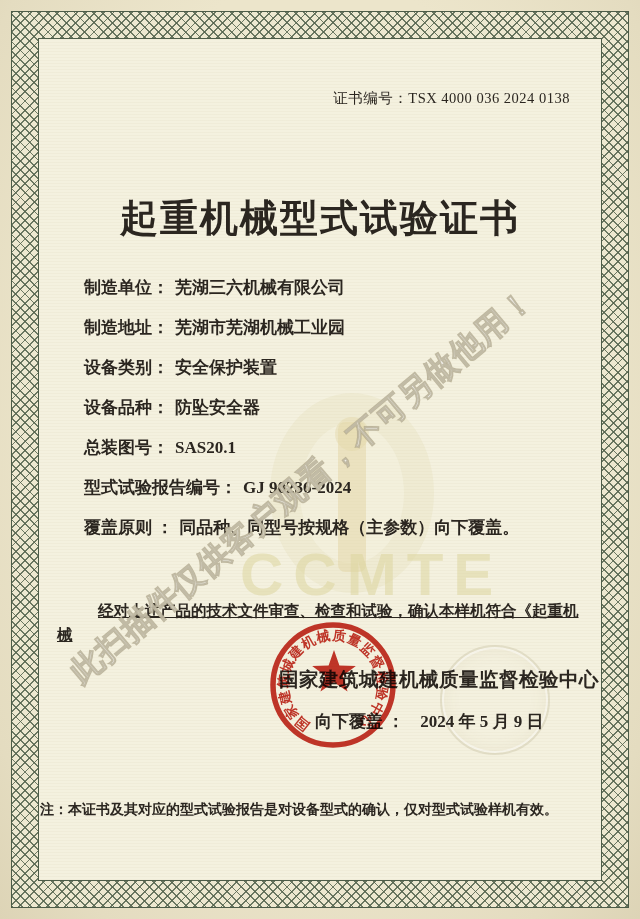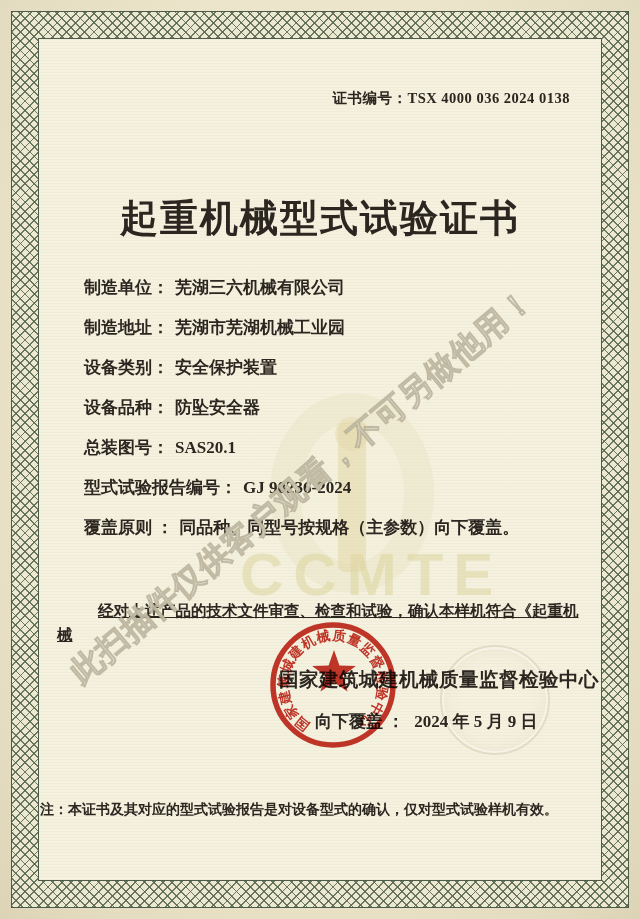--- a/index.html
+++ b/index.html
@@ -20,21 +20,21 @@
       repeating-linear-gradient(135deg, rgba(84,100,78,0.85) 0 1.3px, transparent 1.3px 6.5px);
   }
   .paper {
     position:absolute; inset:38px;
     background:#f4f1df;
     background-image: repeating-linear-gradient(0deg, rgba(210,200,170,0.12) 0 1px, transparent 1px 3px);
     border:1px solid #4d5c48;
   }
   .cert-number {
     position:absolute; top:89px; right:70px; z-index:2;
-    font-size:14.5px; font-weight:700; letter-spacing:0.5px; white-space:nowrap;
+    font-size:14.5px; font-weight:400; letter-spacing:0.5px; white-space:nowrap;
   }
   .cert-title {
     position:absolute; top:193px; left:0; width:100%; text-align:center; z-index:2;
     font-size:38px; font-weight:700; letter-spacing:2px;
   }
   .fields { position:absolute; top:276px; left:84px; z-index:2; }
   .field-row { height:40px; font-size:17px; font-weight:700; white-space:nowrap; }
   .field-row .val { margin-left:6px; }
   .statement {
     position:absolute; top:599px; left:57px; width:535px; z-index:2;
@@ -42,21 +42,21 @@
   }
   .statement .l2 { display:block; text-indent:0; }
   .issuer {
     position:absolute; top:666px; left:279px; z-index:2;
     font-size:19.5px; font-weight:700; letter-spacing:0.5px; white-space:nowrap;
   }
   .date-line {
     position:absolute; top:710px; left:315px; z-index:2;
     font-size:17px; font-weight:700; white-space:nowrap;
   }
-  .date-line .dval { margin-left:10px; }
+  .date-line .dval { margin-left:16px; }
   .footnote {
     position:absolute; top:801px; left:40px; width:496px; z-index:2;
     font-size:14px; font-weight:700; white-space:nowrap; letter-spacing:0px;
   }
   
   .logo-wm { position:absolute; left:252px; top:388px; z-index:1; opacity:0.55; }
   .logo-letters {
     position:absolute; left:240px; top:540px; width:260px; z-index:1;
     font-family:"Liberation Sans","DejaVu Sans",sans-serif;
     font-size:60px; font-weight:700; letter-spacing:10px; 

